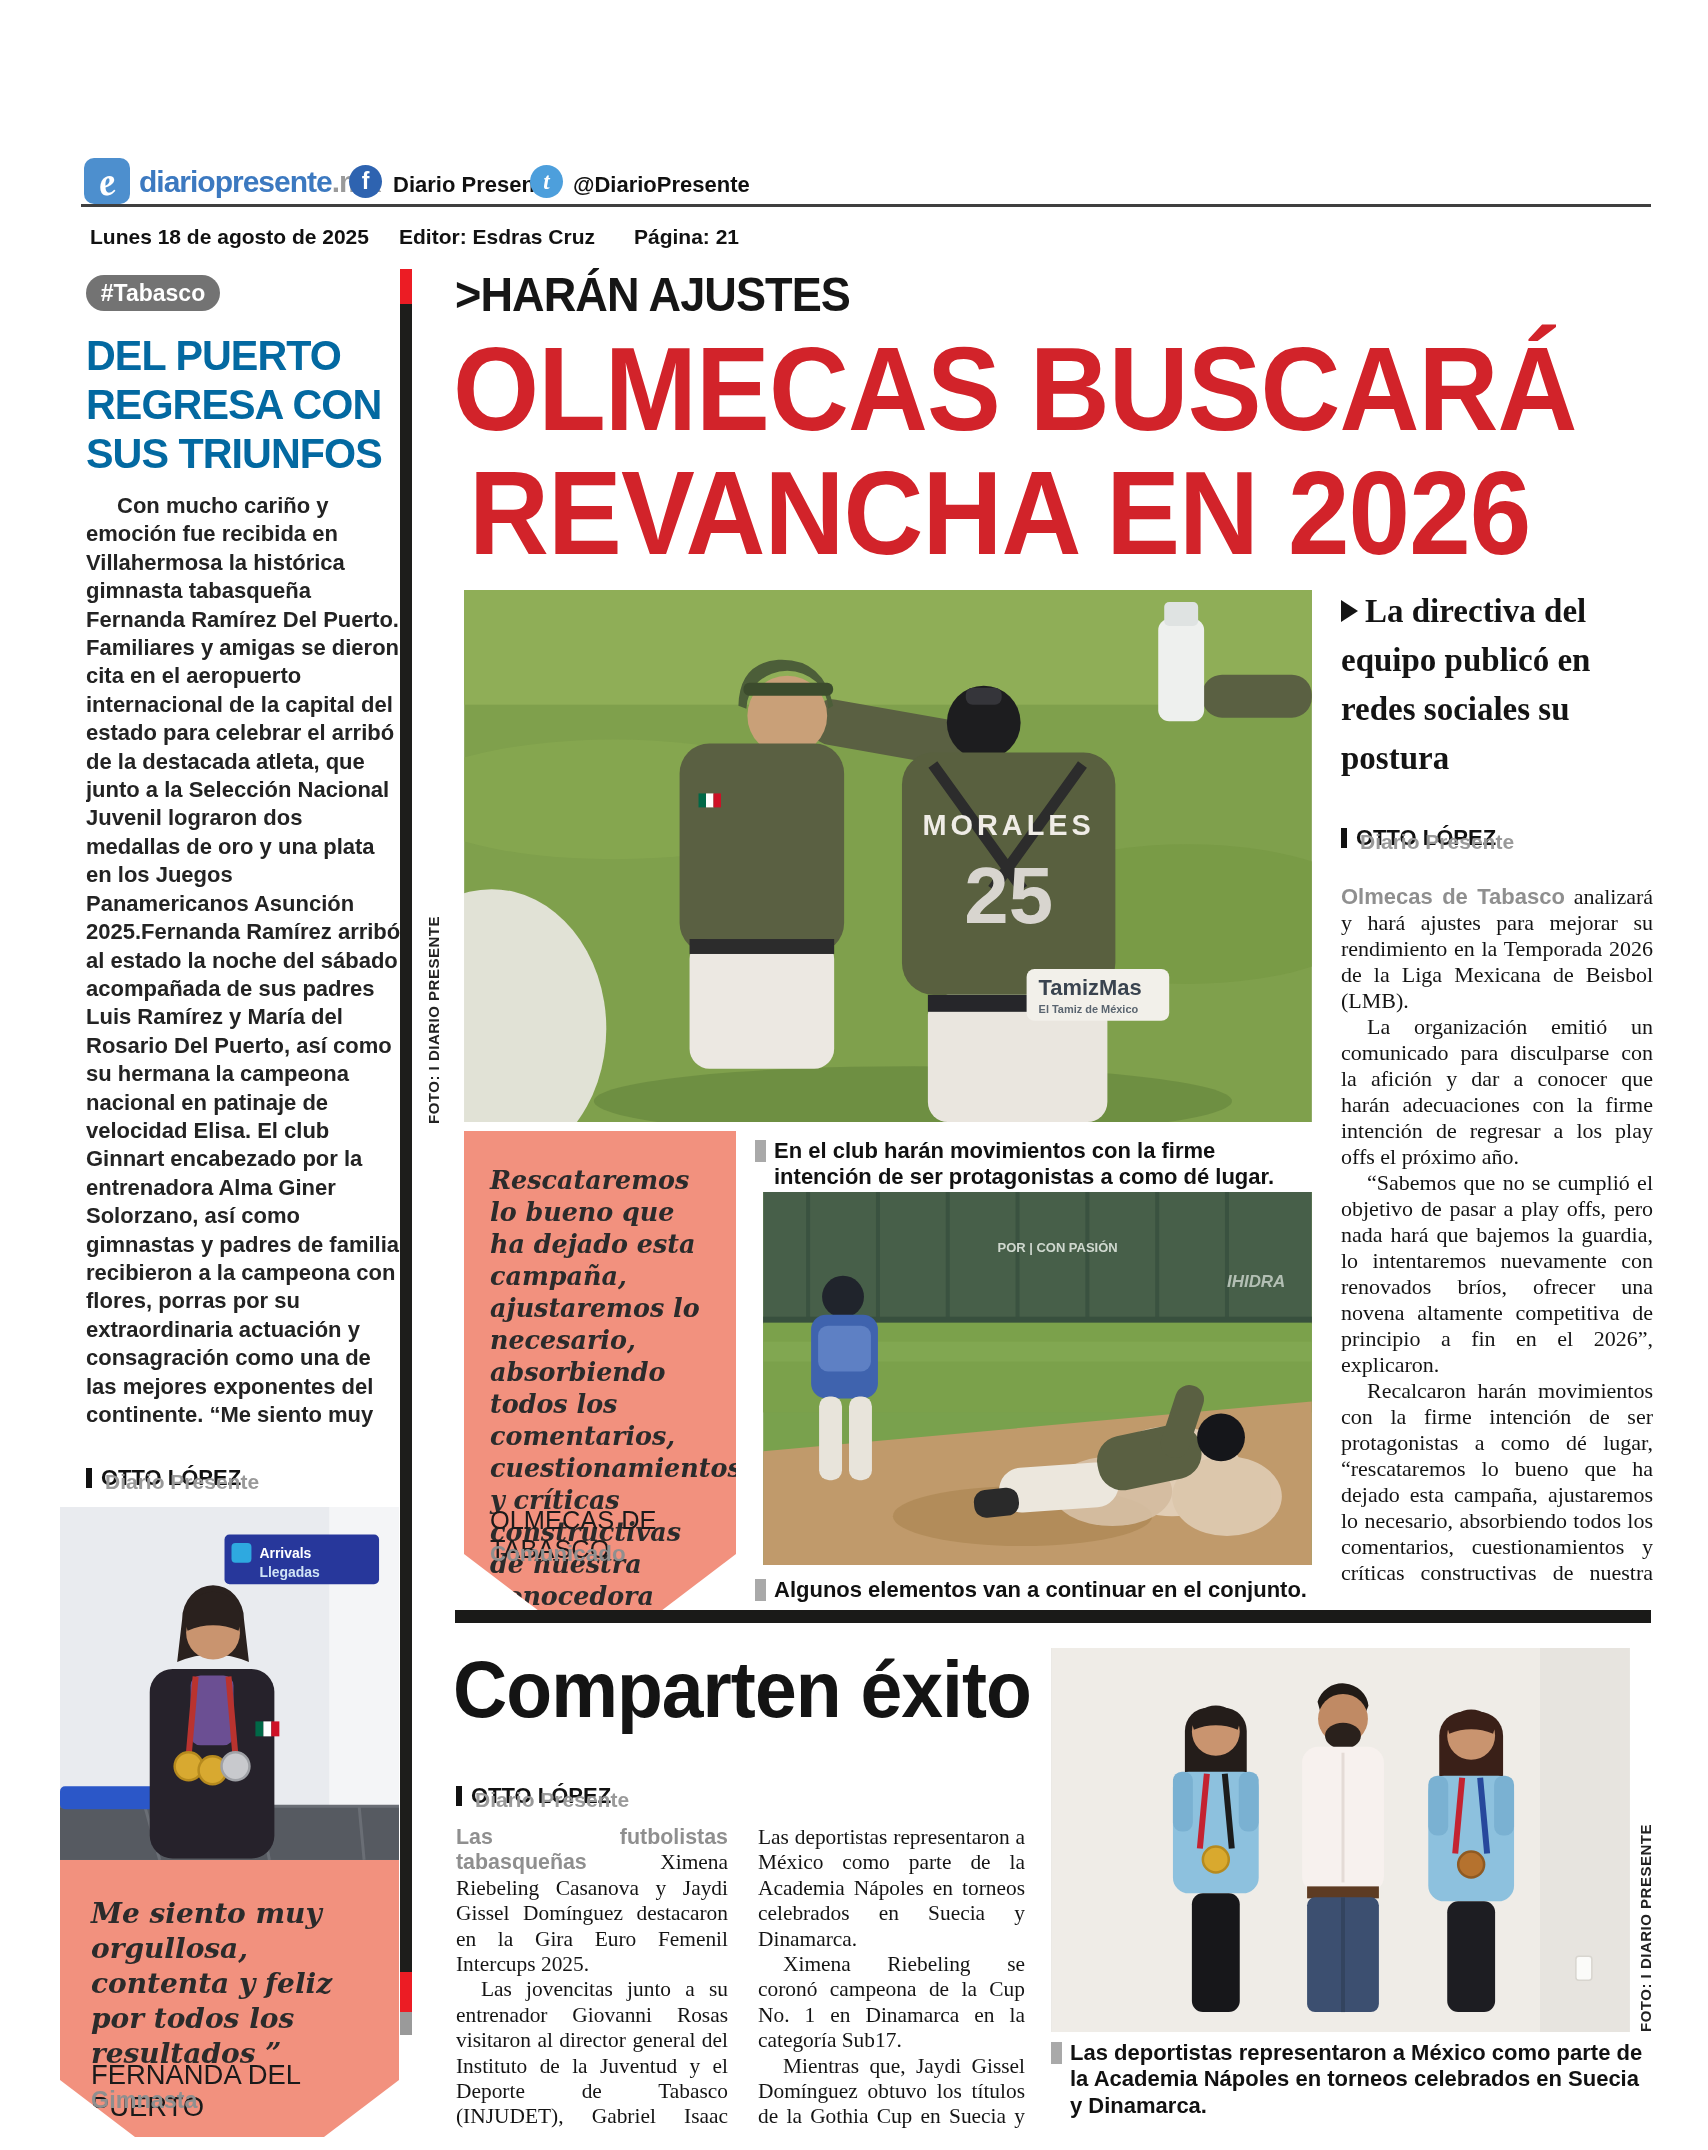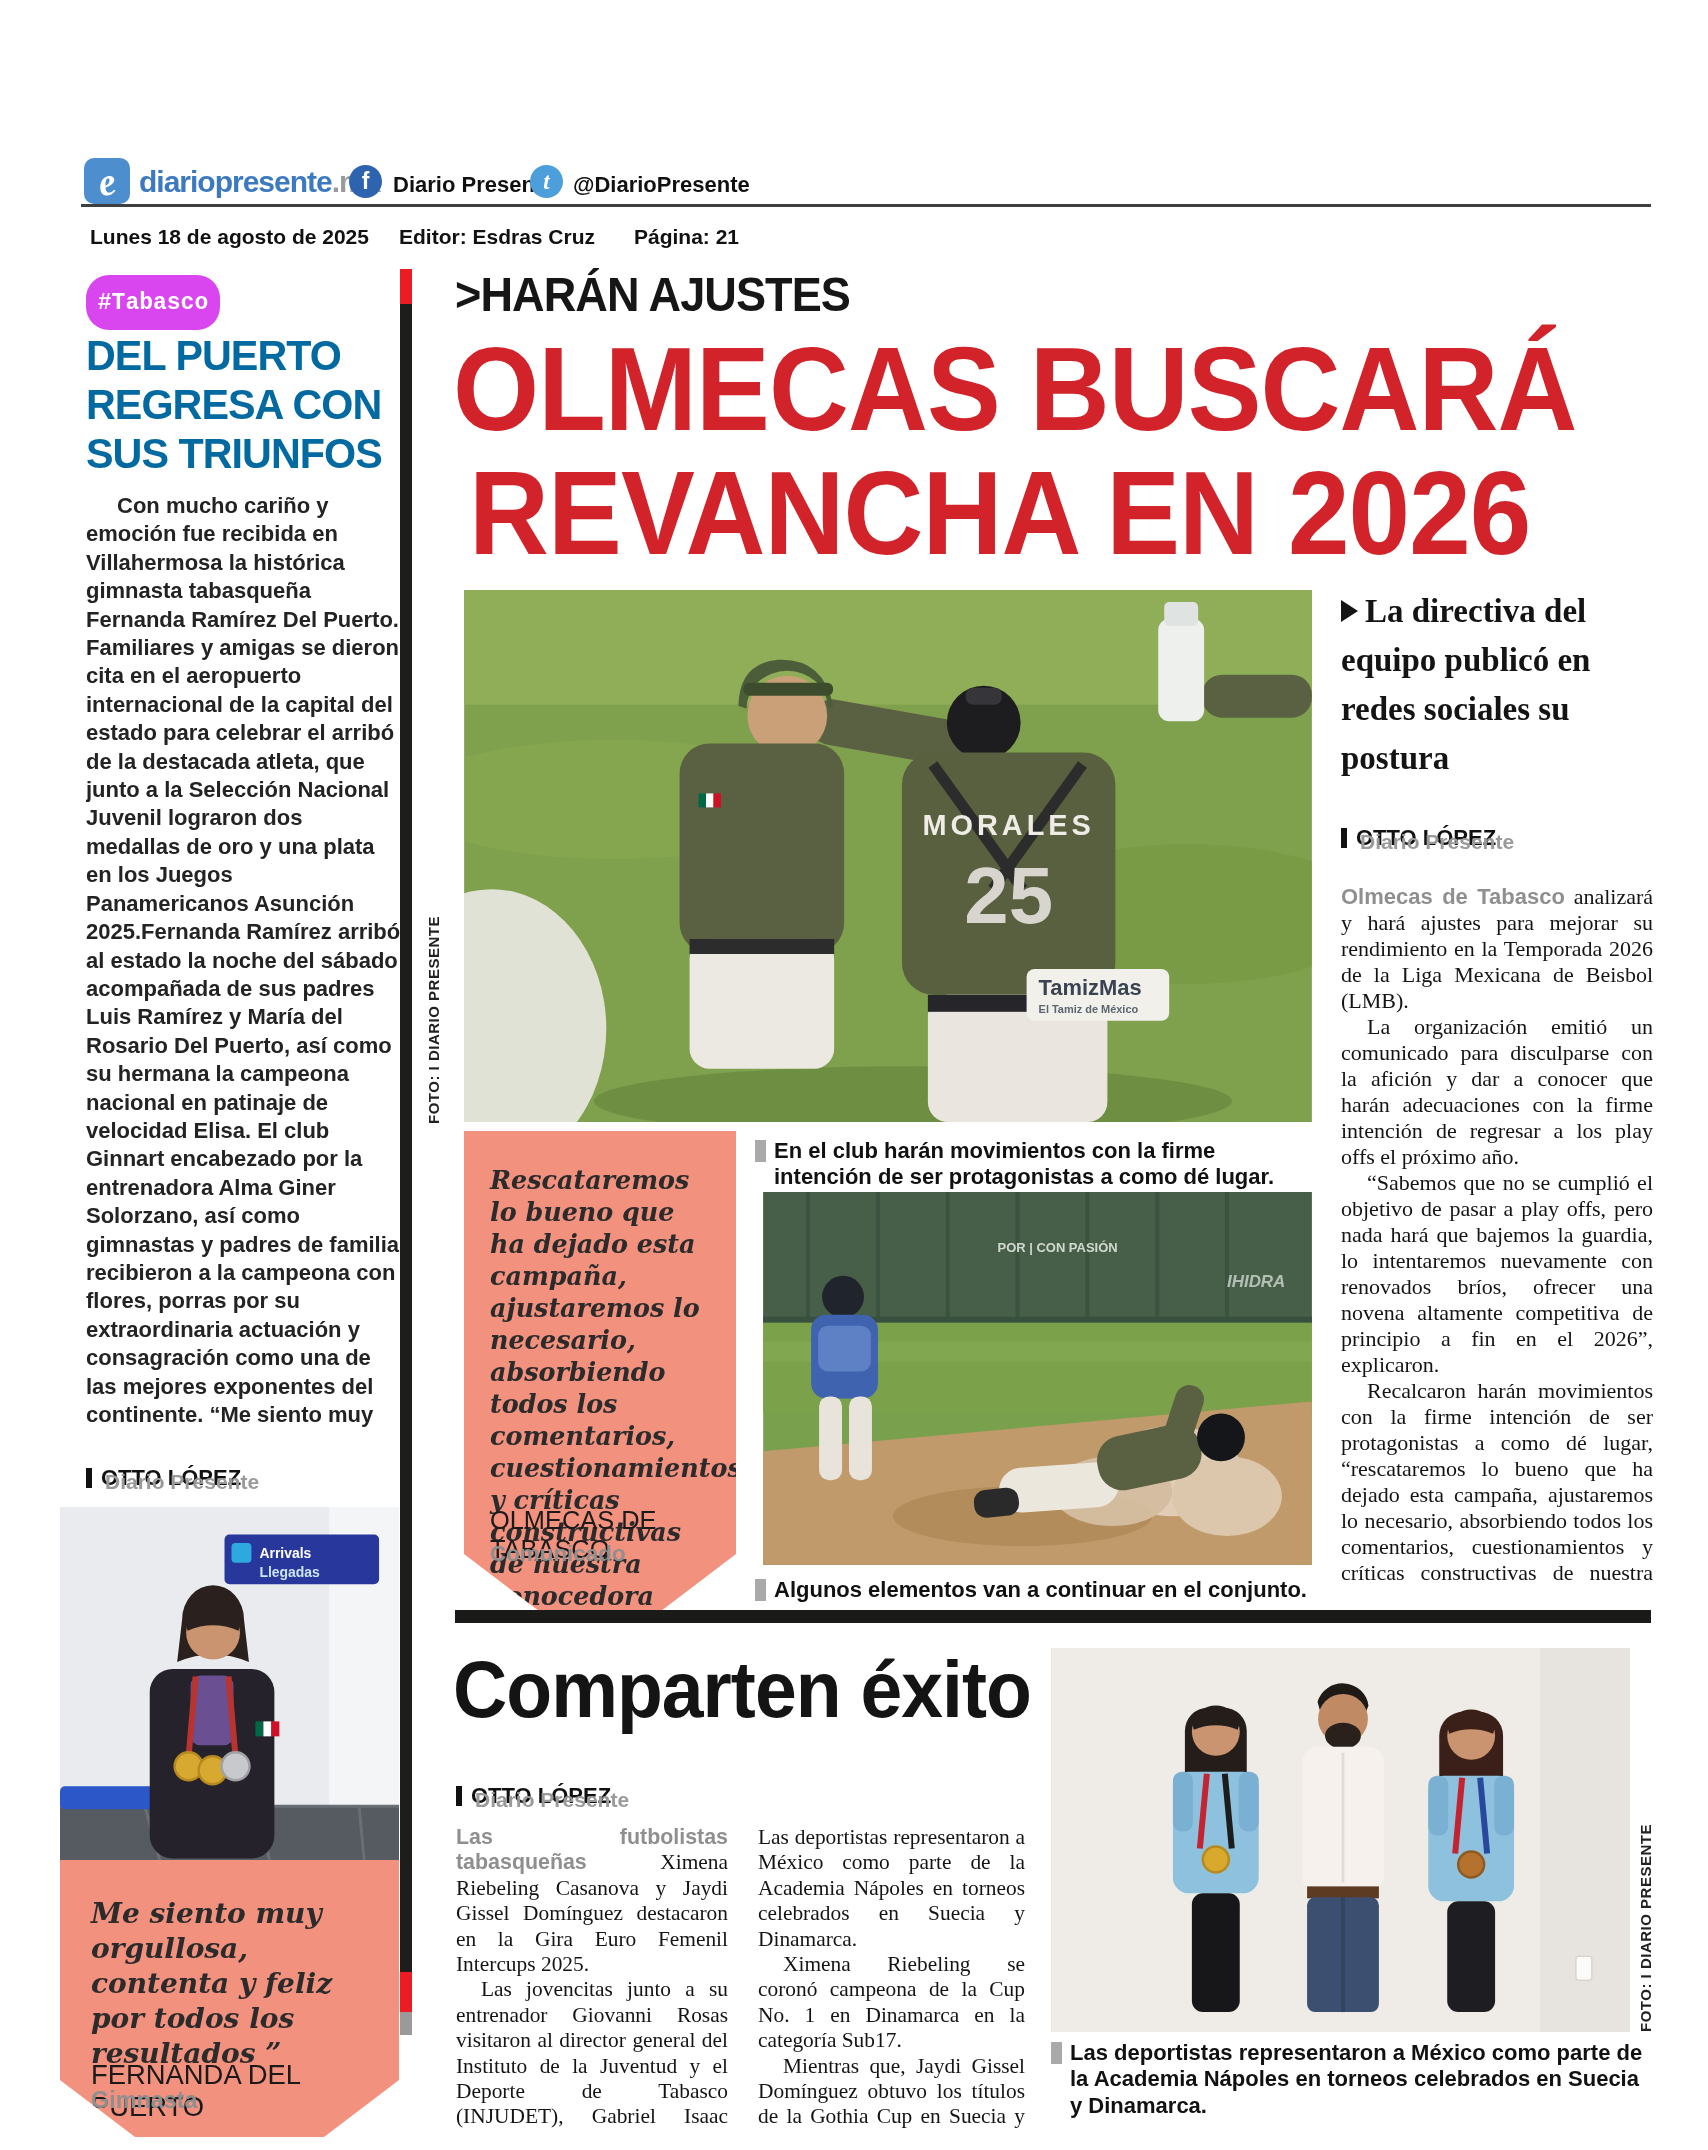--- a/index.html
+++ b/index.html
@@ -19,23 +19,23 @@
   .site-tld{color:#9a9a9a;font-weight:700;}
   .soc-circle{width:33px;height:33px;border-radius:50%;color:#fff;display:flex;
               align-items:center;justify-content:center;font-weight:800;font-size:23px;}
   .fb{left:349px;top:165px;background:#2e63b0;}
   .tw{left:530px;top:165px;background:#4d9fdc;font-family:"Liberation Serif",serif;font-style:italic;}
   .soc-label{top:172px;font-size:22px;font-weight:800;color:#111;}
   .hdr-rule{left:81px;top:204px;width:1570px;height:3px;background:#3f3f3f;}
   .date-row{top:225px;font-size:21px;font-weight:800;color:#111;}
 
   
-  .tag-badge{left:86px;top:275px;width:134px;height:55px;border-radius:23px;background:#d946ef;
+  .tag-badge{left:86px;top:275px;width:134px;height:36px;border-radius:23px;background:#737373;
              display:flex;align-items:center;justify-content:center;color:#fff;
-             font-size:23px;font-weight:800;font-family:Liberation Mono, monospace;}
+             font-size:23px;font-weight:800;}
   .left-headline{left:86px;top:331px;width:319px;font-size:43px;font-weight:800;
                  line-height:49px;color:#0369a1;letter-spacing:-1px;}
   .left-body{left:86px;top:492px;width:315px;height:938px;overflow:hidden;
              font-size:22px;line-height:28.4px;font-weight:700;color:#232323;text-indent:31px;}
   .byline{display:flex;align-items:center;gap:9px;font-size:22px;font-weight:800;color:#111;margin-top:27px;}
   .byline .bar{width:6px;height:20px;background:#111;}
   .byline-org{font-size:21px;font-weight:700;color:#9a9a9a;}
 
   
   .vbar{left:400px;top:269px;width:12px;height:1703px;background:#1d1d1b;}

